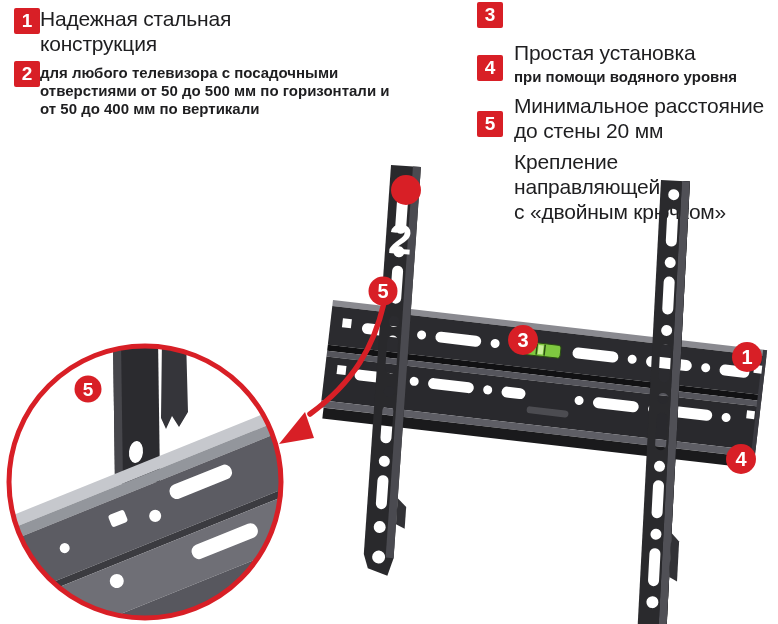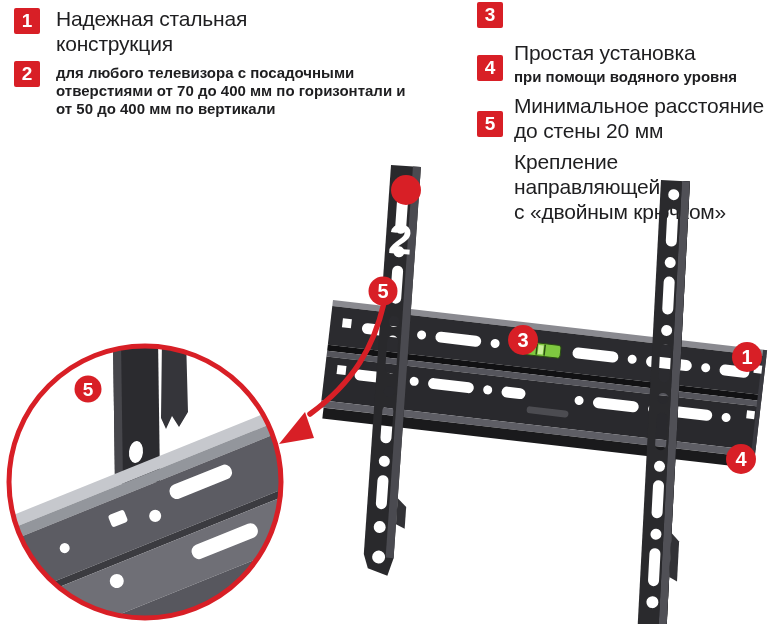--- a/index.html
+++ b/index.html
@@ -1,21 +1,21 @@
 <!DOCTYPE html>
 <html><head>
 <meta charset="utf-8">
 <style>
   html,body{margin:0;padding:0;background:#fff;}
   .canvas{position:relative;width:778px;height:624px;background:#fff;overflow:hidden;
           font-family:"Liberation Sans", sans-serif;color:#1e1e20;}
   .feature{position:absolute;display:flex;align-items:flex-start;}
   .badge{flex:0 0 auto;width:26px;height:26px;background:#d81f26;border-radius:2px;
          color:#fff;font-weight:bold;font-size:19px;line-height:26px;text-align:center;}
-  .ftext{margin-left:16px;}
+  .ftext{margin-left:0;}
   .fr .ftext{margin-left:11px;margin-top:40px;}
   .ftitle{font-size:21px;line-height:25px;letter-spacing:-0.2px;white-space:pre-line;margin-top:-2px;}
   .fsub{font-size:15px;line-height:18px;white-space:pre-line;margin-top:3px;font-weight:bold;}
   svg{position:absolute;left:0;top:0;}
   .mnum{font:bold 20px "Liberation Sans",sans-serif;fill:#fff;text-anchor:middle;}
   .rnum{font:bold 42px "Liberation Sans",sans-serif;fill:#fff;}
   .inum{font:bold 19px "Liberation Sans",sans-serif;fill:#fff;text-anchor:middle;}
 </style>
 </head>
 <body>
@@ -27,21 +27,21 @@
     <div class="ftext">
       <div class="ftitle">Надежная стальная
 конструкция</div>
     </div>
   </div>
 
   <div class="feature" style="left:14px;top:61px;width:420px;">
     <div class="badge">2</div>
     <div class="ftext">
       <div class="fsub">для любого телевизора с посадочными
-отверстиями от 70 до 400 мм по горизонтали и
+отверстиями от 50 до 500 мм по горизонтали и
 от 50 до 400 мм  по вертикали</div>
     </div>
   </div>
 
   <div class="feature fr" style="left:477px;top:2px;width:290px;">
     <div class="badge">3</div>
     <div class="ftext">
       <div class="ftitle">Простая установка</div>
       <div class="fsub">при помощи водяного уровня</div>
     </div>

